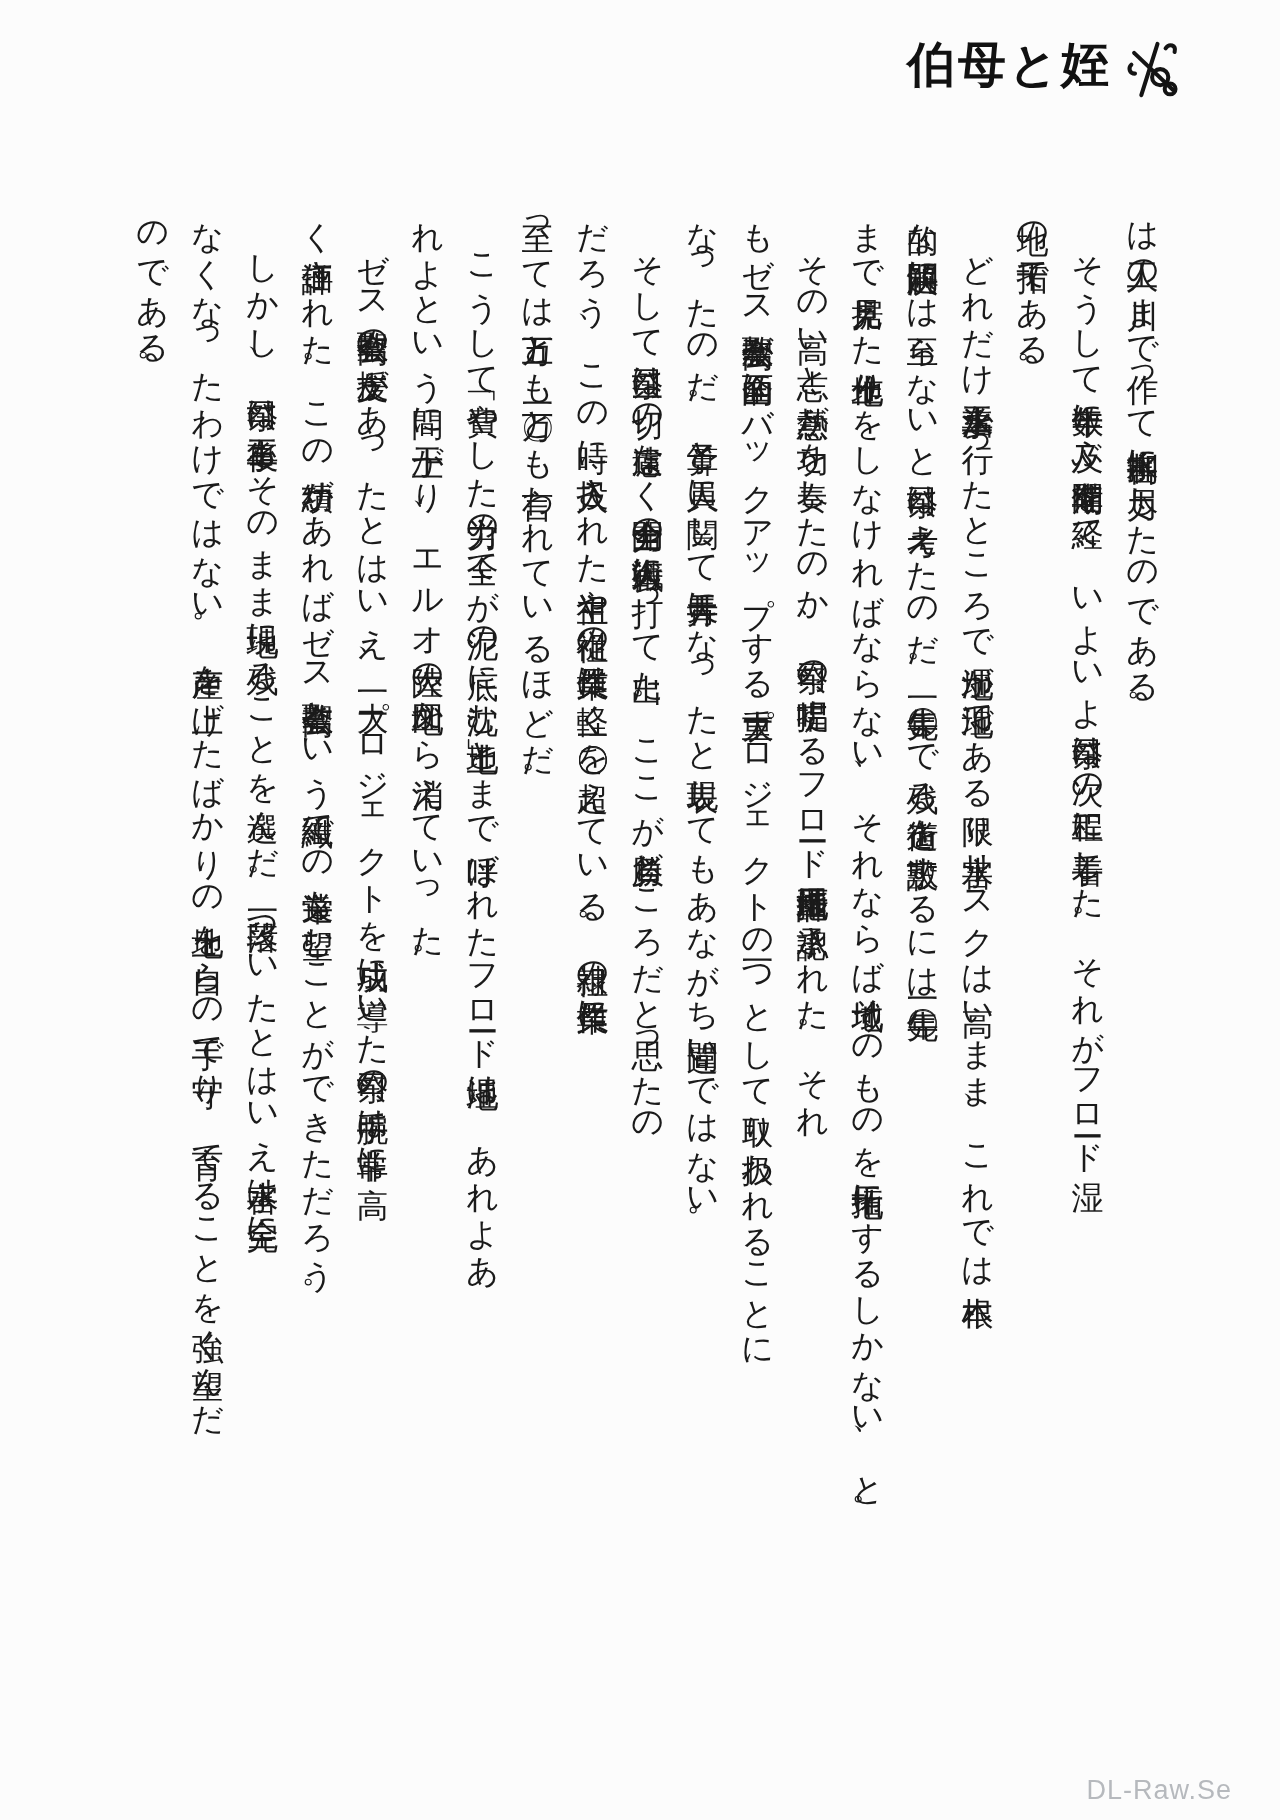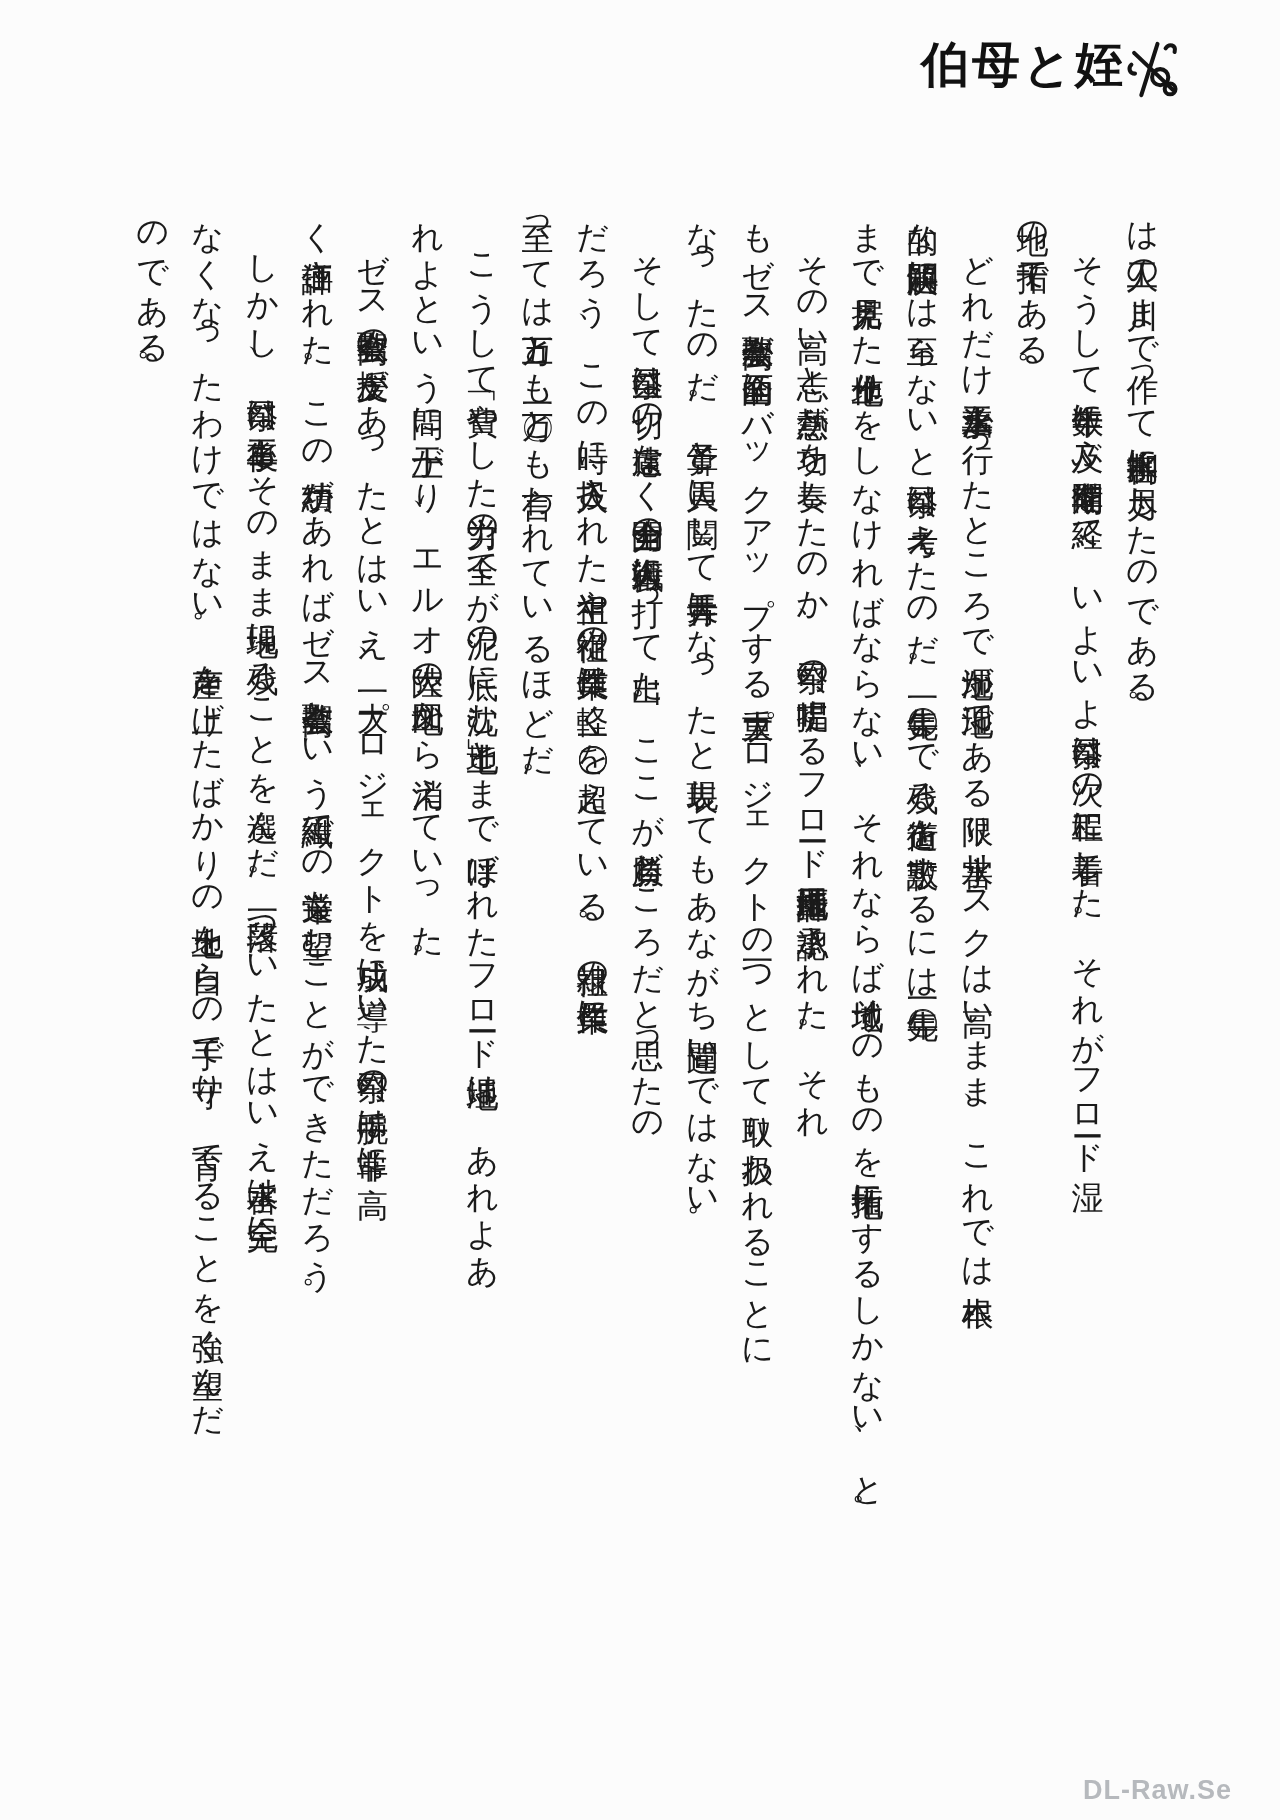--- a/index.html
+++ b/index.html
@@ -15,20 +15,21 @@
     overflow: hidden;
     font-family: "DejaVu Serif", "Liberation Serif", serif;
   }
   
   .header {
     position: absolute;
     top: 30px;
     right: 100px;
     display: flex;
     align-items: center;
+    gap: 14px;
   }
   .title {
     margin: 0;
     font-size: 48px;
     font-weight: 700;
     letter-spacing: 3px;
     color: #111111;
     font-family: "DejaVu Serif", "Liberation Serif", serif;
     white-space: nowrap;
   }
@@ -55,21 +56,21 @@
   .text-col {
     white-space: nowrap;
   }
   
   .watermark {
     position: absolute;
     right: 48px;
     bottom: 14px;
     font-family: "Liberation Sans", "DejaVu Sans", sans-serif;
     font-size: 27px;
-    font-weight: 700;
+    font-weight: 400;
     letter-spacing: 1px;
     color: #b6b9bd;
   }
 </style>
 </head>
 <body>
 
 <div class="page">
 
   <div class="header">

